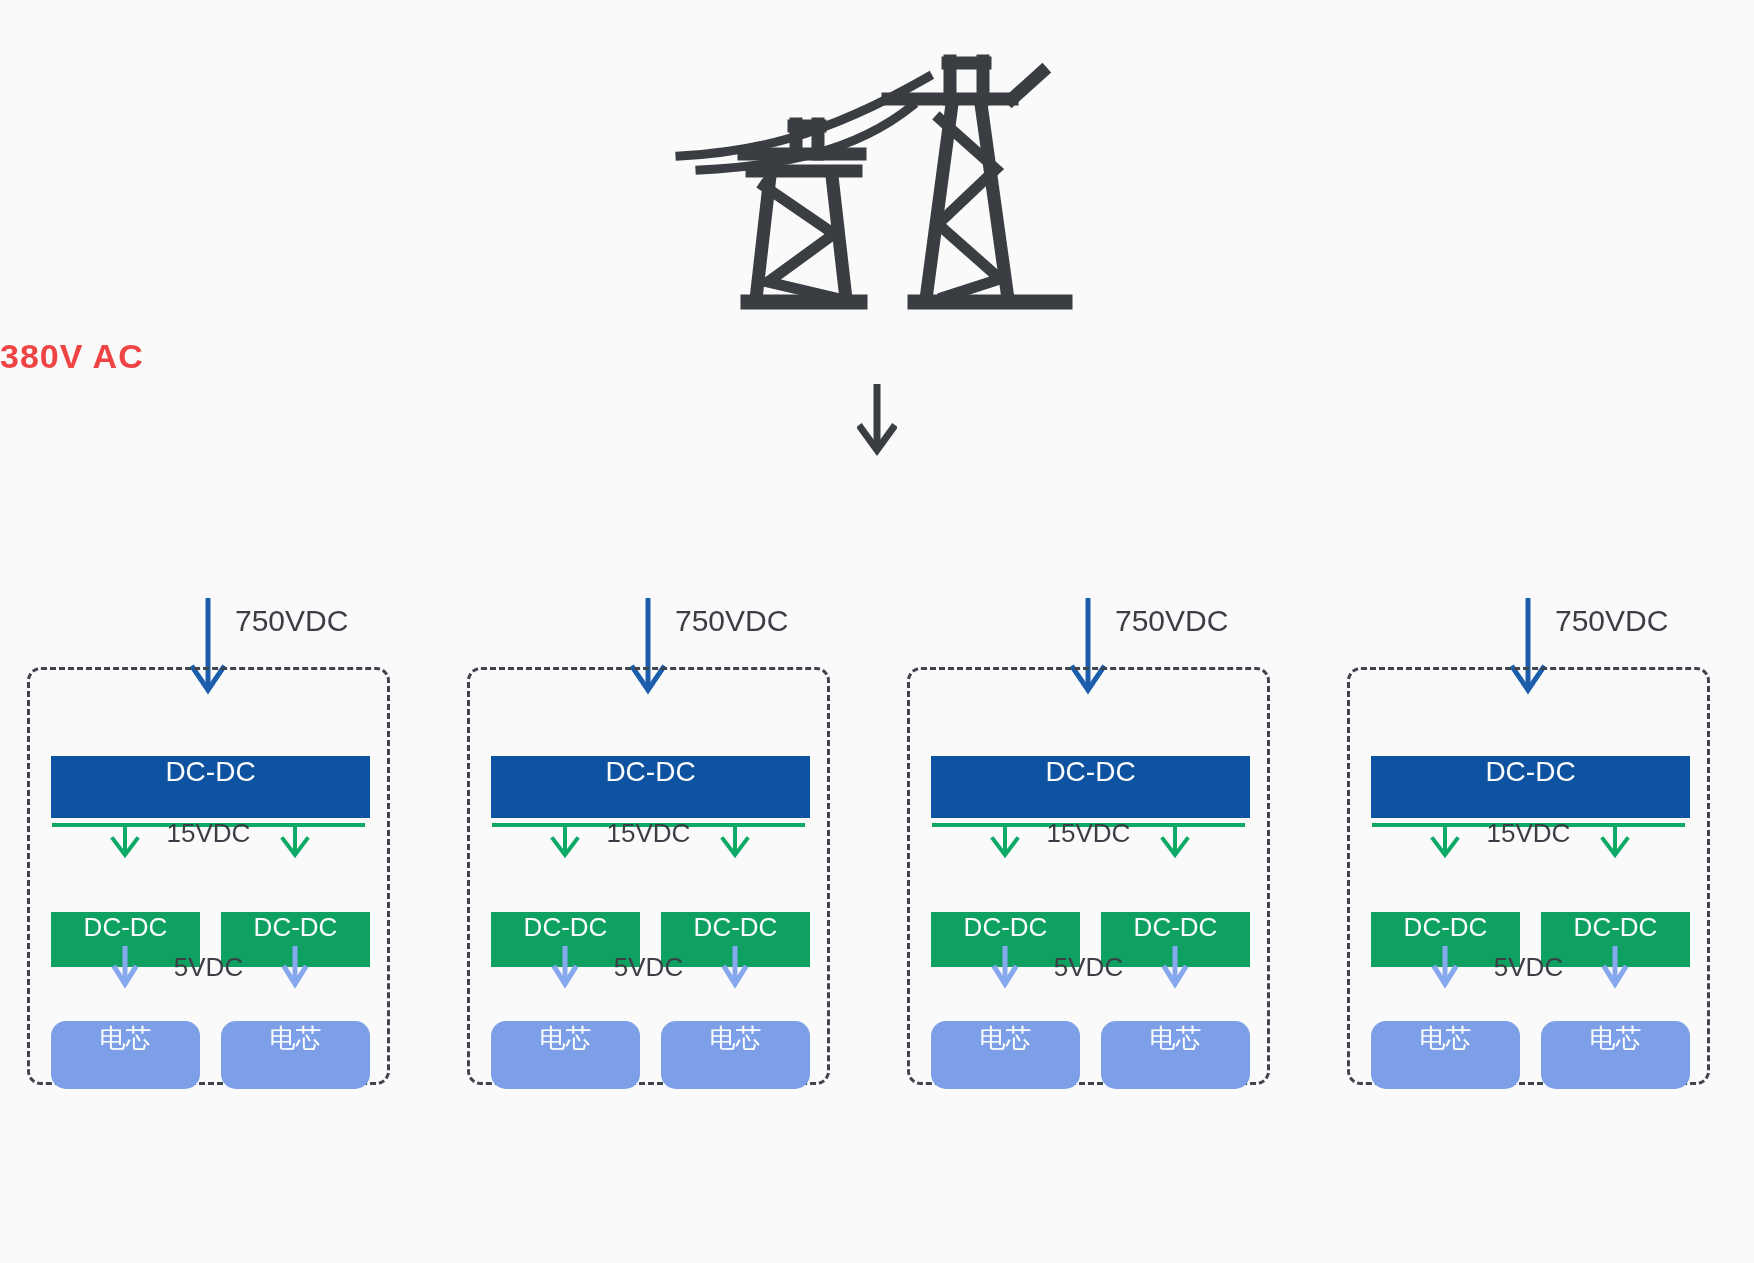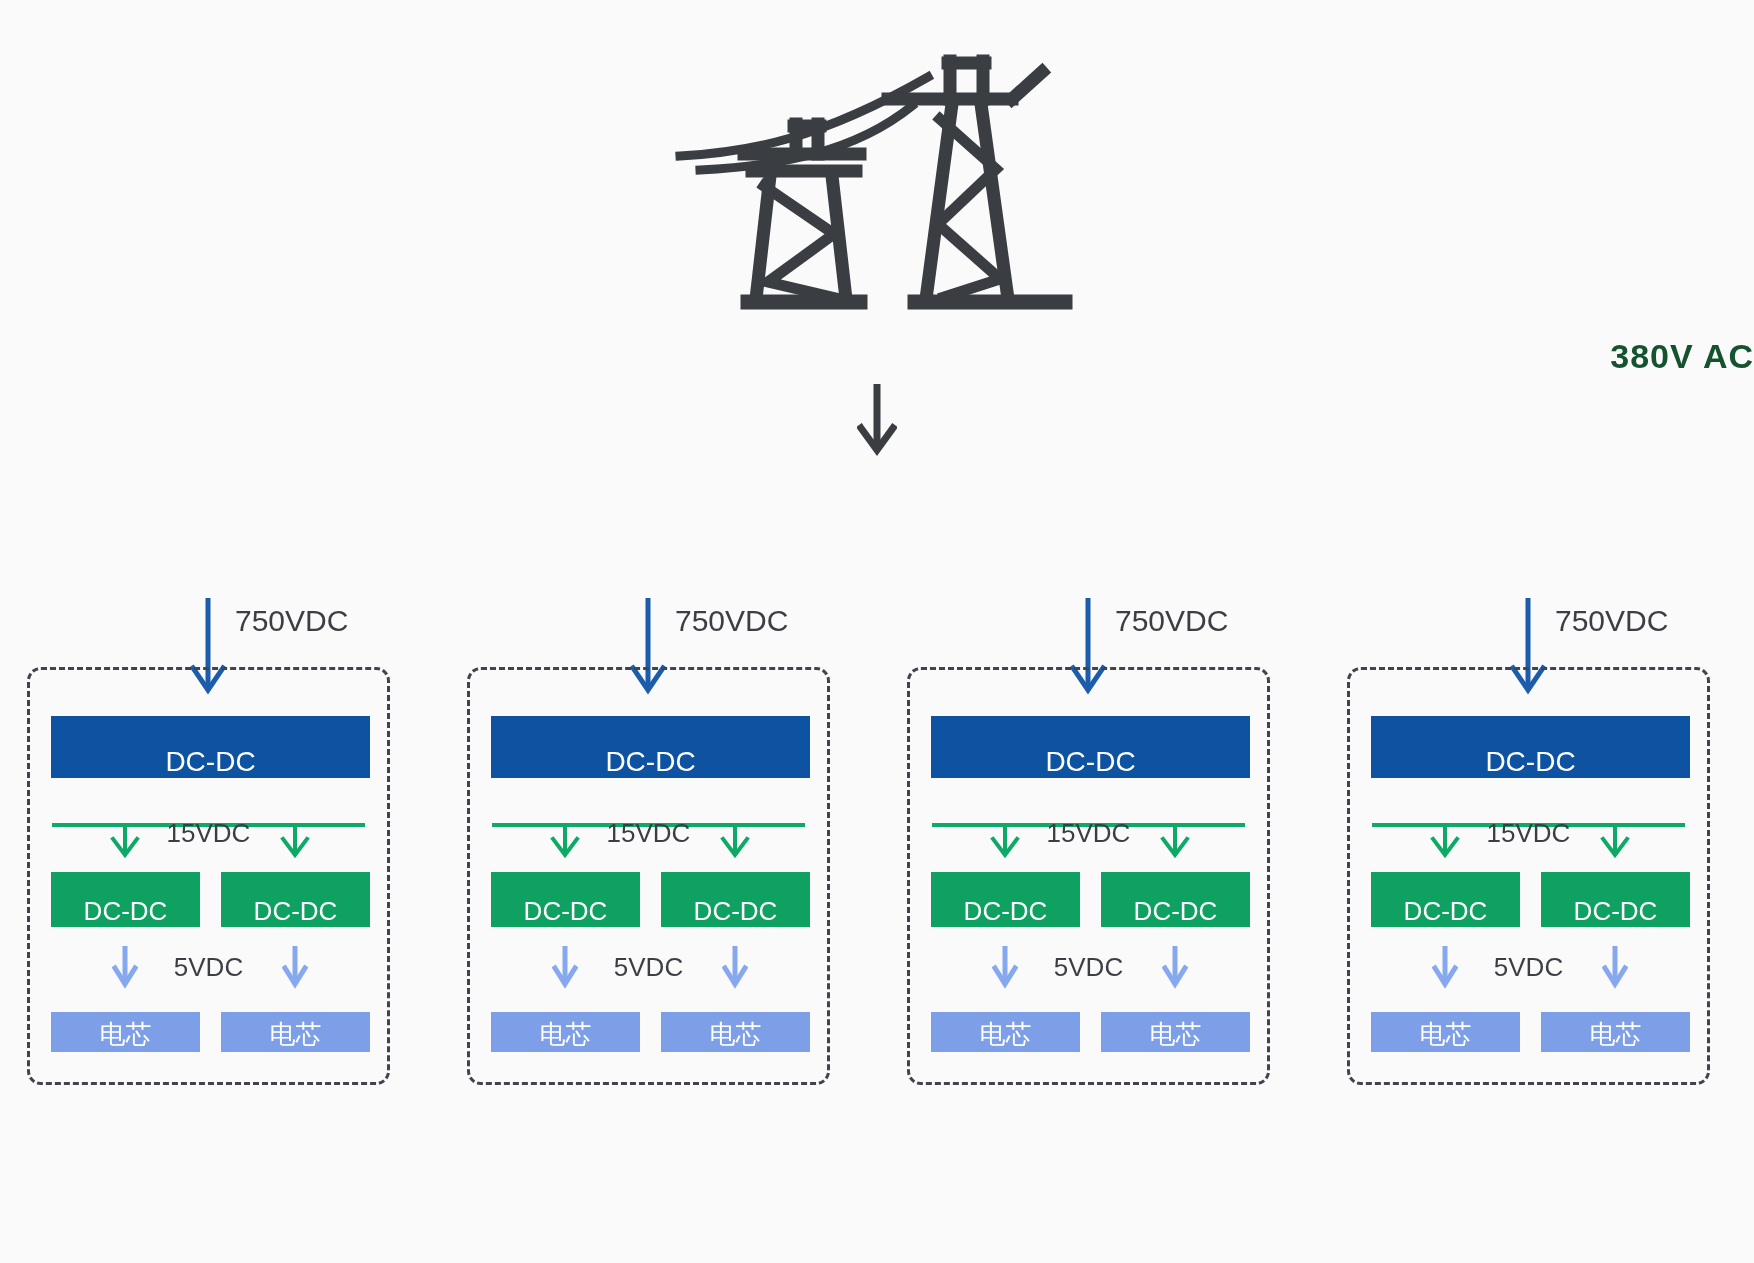--- a/index.html
+++ b/index.html
@@ -10,21 +10,21 @@
     background:#fafafa;
     overflow:hidden;
     font-family:"Liberation Sans","DejaVu Sans",sans-serif;
     color:#3a3d43;
   }
   .abs{position:absolute;}
   
   .tower-svg{left:660px;top:44px;width:434px;height:272px;}
   .source-label{
     left:0;top:334px;width:1754px;height:44px;
-    text-align:right;font-size:34px;font-weight:700;line-height:44px;color:#14532d;
+    text-align:left;font-size:34px;font-weight:700;line-height:44px;color:#ef4444;
     letter-spacing:1px;
   }
   .grid-arrow{left:857px;top:384px;width:40px;height:84px;}
   
   .rectifier-box{
     left:28px;top:481px;width:1683px;height:110px;
     box-sizing:border-box;border:2px solid #2b4a73;border-radius:2px;
     display:flex;align-items:center;justify-content:center;
   }
   .rectifier-label{
@@ -37,22 +37,23 @@
   .branch-label{
     left:208px;top:4px;height:42px;line-height:42px;
     font-size:30px;color:#3b3e44;
   }
   .dashed-frame{
     left:0;top:71px;width:363px;height:418px;
     box-sizing:border-box;
     border:3px dashed #3f444d;border-radius:14px;
   }
   .box{
-    box-sizing:border-box;display:flex;align-items:flex-end;justify-content:center;
+    box-sizing:border-box;display:flex;align-items:flex-start;justify-content:center;
     color:#ffffff;
+    margin-top:40px;
   }
   .stage1-box{
     left:24px;top:120px;width:319px;height:62px;
     background:#0e53a1;font-size:28px;
   }
   .manifold-svg{left:25px;top:226px;width:313px;height:40px;}
   .bus-label{
     left:0;top:220px;width:363px;height:34px;line-height:34px;
     text-align:center;font-size:26px;color:#3b3e44;
   }
@@ -61,22 +62,22 @@
     background:#0fa161;font-size:26px;
   }
   .cell-arrow{top:350px;width:26px;height:48px;}
   .arrow-pos-left{left:85px;}
   .arrow-pos-right{left:255px;}
   .output-label{
     left:0;top:352px;width:363px;height:38px;line-height:38px;
     text-align:center;font-size:26px;color:#3b3e44;
   }
   .cell-box{
-    top:416px;width:149px;height:40px;
-    background:#7c9fe7;font-size:26px;
+    top:385px;width:149px;height:68px;
+    background:#7c9fe7;font-size:26px;border-radius:15px;
   }
   .pos-left{left:24px;}
   .pos-right{left:194px;}
 </style>
 </head>
 <body>
 
 <div class="stage">
 
   <svg class="abs tower-svg" viewBox="0 0 434 272" fill="none" stroke="#3a3d42" stroke-linecap="square" stroke-linejoin="miter">

